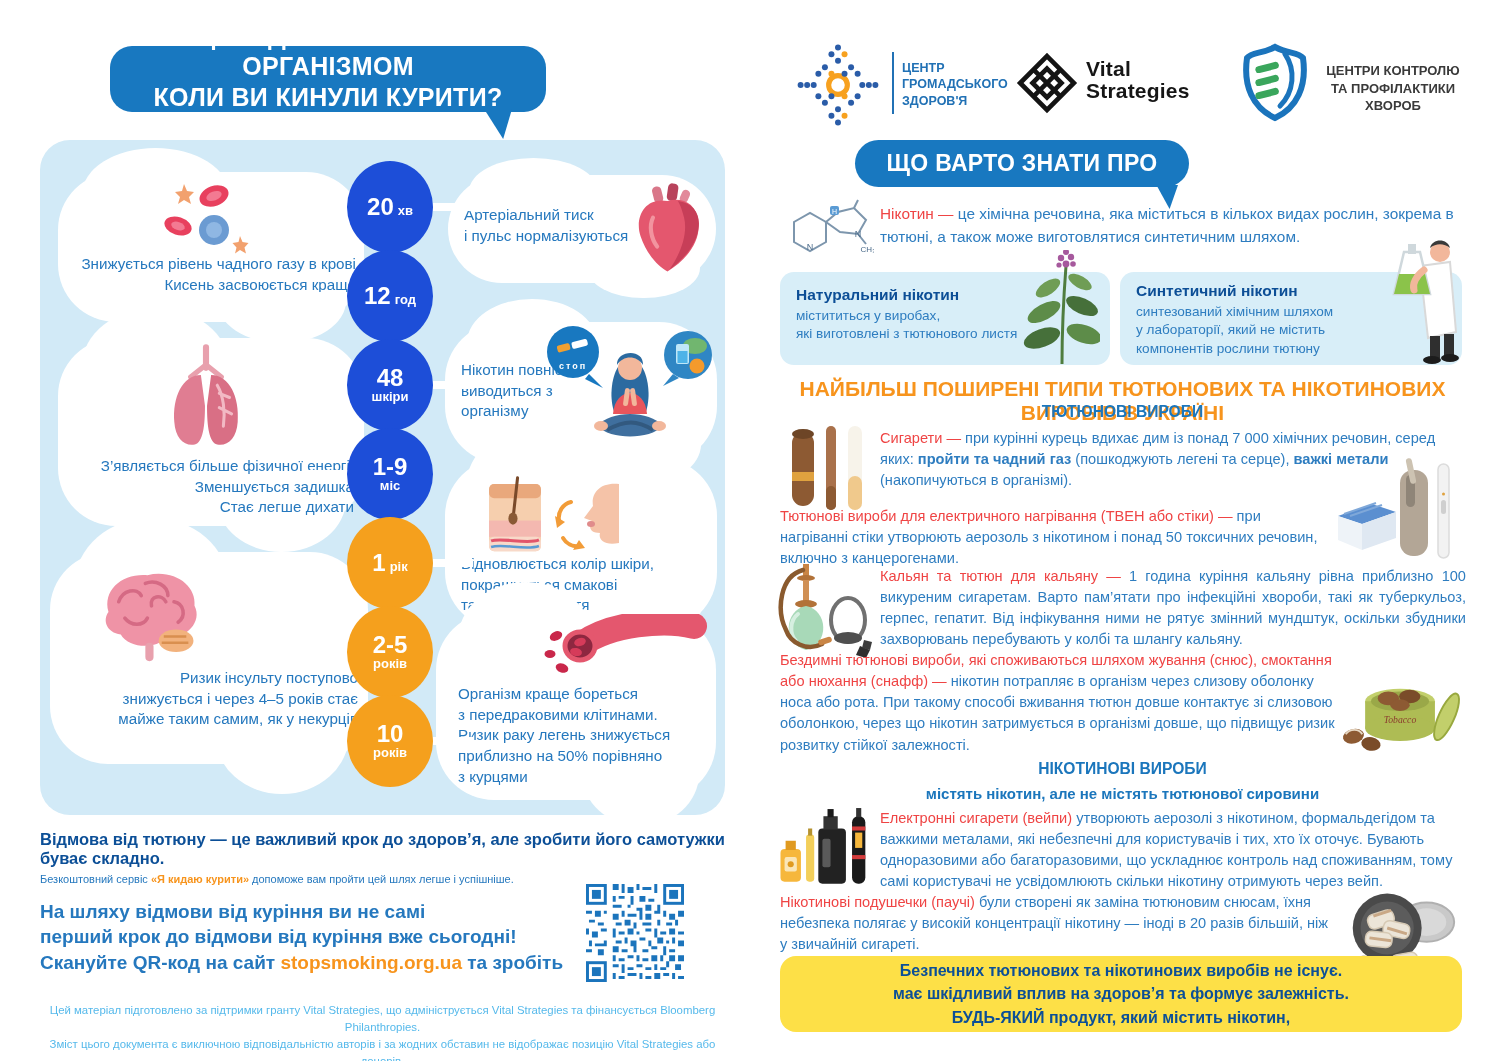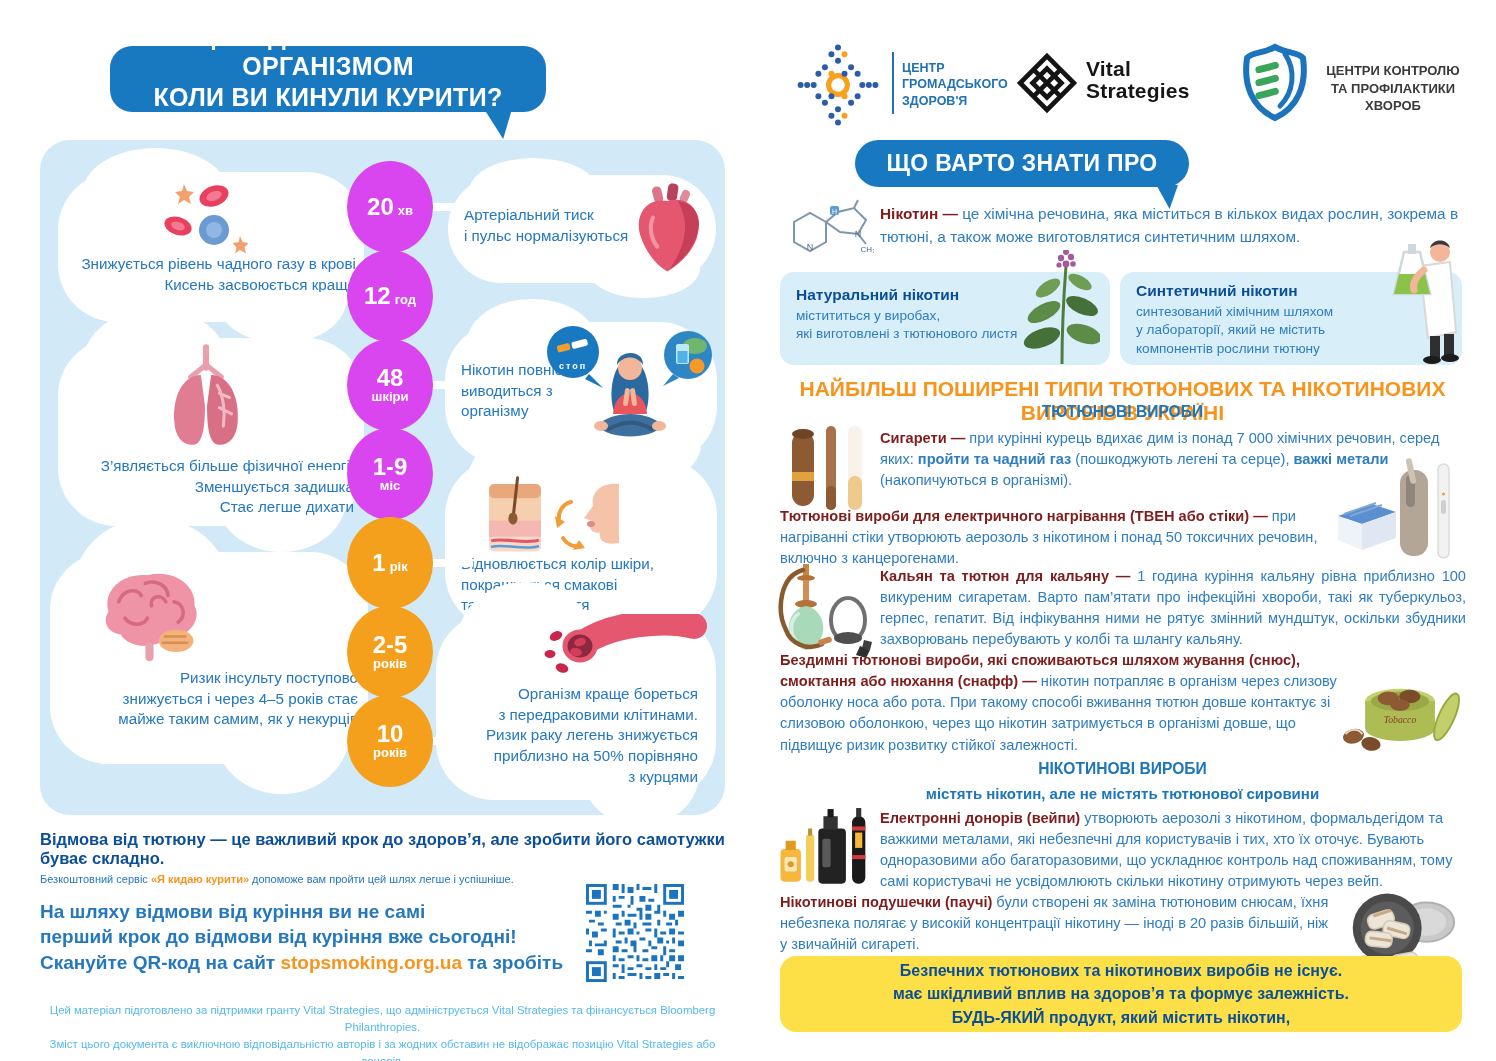--- a/index.html
+++ b/index.html
@@ -16,21 +16,21 @@
   .cloud{position:absolute;background:#fff;border-radius:58px;z-index:1;}
   .cloud:before,.cloud:after{content:"";position:absolute;background:#fff;border-radius:50%;}
   .cloud:before{width:48%;height:62%;top:-16%;left:8%;}
   .cloud:after{width:42%;height:56%;bottom:-14%;right:6%;}
   .cloud>*{position:absolute;z-index:3;}
   .ct{color:#2578be;font-size:15.2px;line-height:1.36;white-space:pre-line;}
   .tr{text-align:right;}
   .tline{position:absolute;background:#fff;z-index:2;}
   .ms{position:absolute;width:86px;height:92px;transform:translate(-50%,-50%);border-radius:50%;
       display:flex;align-items:center;justify-content:center;color:#fff;z-index:2;text-align:center;}
-  .ms.blue{background:#d946ef;}.ms.orange{background:#f5a01d;}
+  .ms.blue{background:#1d4ed8;}.ms.orange{background:#f5a01d;}
   .ms.inline{gap:4px;}
   .ms.stack{flex-direction:column;}
   .ms-v{font-size:24px;font-weight:bold;line-height:1;}
   .ms-u{font-size:13px;font-weight:bold;line-height:1.1;}
   .ms.inline .ms-u{margin-top:8px;}
   .quit1{position:absolute;left:40px;top:830px;width:690px;font-size:16.5px;font-weight:bold;color:#0c4f97;}
   .quit2{position:absolute;left:40px;top:857px;width:690px;font-size:11px;color:#2578be;margin-top:16px;}
   .qr-text{position:absolute;left:40px;top:899px;width:560px;font-size:19px;font-weight:bold;
            color:#2578be;line-height:1.34;}
   .orange-t{color:#f7941d;}
@@ -39,21 +39,21 @@
   
   .logo-text{font-weight:bold;color:#2171b5;font-size:12.5px;line-height:1.3;white-space:pre-line;}
   .logo-sep{position:absolute;width:2px;background:#2171b5;}
   .vital-text{font-size:21px;color:#161616;font-weight:bold;line-height:1.05;white-space:pre-line;letter-spacing:.2px;}
   .cdc-text{font-weight:bold;color:#3a3a3a;font-size:13px;line-height:1.35;text-align:center;white-space:pre-line;}
   .pill{position:absolute;left:855px;top:140px;width:334px;height:47px;background:#1878c0;border-radius:24px;
         color:#fff;font-weight:bold;font-size:23px;text-align:center;line-height:47px;letter-spacing:.3px;}
   .pill-tail{position:absolute;left:1148px;top:185px;width:30px;height:24px;background:#1878c0;
         clip-path:polygon(28% 0,100% 0,72% 100%);}
   .rbody{position:absolute;color:#2e7dc0;font-size:14.6px;line-height:1.45;}
-  .bd{font-weight:bold;color:#7f1d1d;margin-top:8px;}
+  .bd{font-weight:normal;color:#ef4444;margin-top:8px;}
   .bb{font-weight:bold;}
   .infobox{position:absolute;top:272px;height:93px;background:#d8eef8;border-radius:14px;}
   .ib-title{font-weight:bold;color:#0c4e96;font-size:15.5px;margin-bottom:3px;}
   .ib-text{color:#2e7dc0;font-size:13.6px;line-height:1.35;white-space:pre-line;}
   .h-orange{position:absolute;left:780px;top:377px;width:685px;text-align:center;color:#f7941d;
             font-size:21px;font-weight:bold;}
   .h-blue{position:absolute;left:780px;width:685px;text-align:center;color:#1b76bc;font-size:15.6px;font-weight:bold;}
   .warning{position:absolute;left:780px;top:956px;width:682px;height:76px;background:#fde047;border-radius:16px;
            display:flex;flex-direction:column;justify-content:center;text-align:center;
            color:#0c4f97;font-weight:bold;font-size:16px;line-height:1.45;}
@@ -173,21 +173,21 @@
       <path d="M30 40 C34 28 48 26 52 34 M56 22 C66 18 78 24 78 34 M84 40 C94 42 96 54 88 60 M36 56 C42 64 54 64 58 56 M62 44 C60 34 72 32 76 40" stroke="#d56a84" stroke-width="3.5" fill="none" stroke-linecap="round"></path>
       <ellipse cx="86" cy="78" rx="17" ry="11" fill="#f2b27d"></ellipse>
       <path d="M74 74 L96 74 M72 80 L98 80" stroke="#d98f4f" stroke-width="2.5"></path>
       <rect x="56" y="80" width="8" height="18" rx="4" fill="#e8a0ad"></rect>
     </svg>
     <div class="ct tr" style="left:10px;top:116px;width:298px;">Ризик інсульту поступово
 знижується і через 4–5 років стає
 майже таким самим, як у некурців</div>
   </div>
 
-  <div class="cloud" style="left:436px;top:612px;width:280px;height:188px;text-align:right;">
+  <div class="cloud" style="left:436px;top:612px;width:280px;height:188px;">
     <svg style="left:108px;top:2px;" width="164" height="78" viewBox="0 0 160 78">
       <path d="M148 12 C118 4 64 10 36 30" stroke="#e4576e" stroke-width="26" fill="none" stroke-linecap="round"></path>
       <ellipse cx="34" cy="32" rx="15" ry="14" fill="#8e2740" stroke="#e4576e" stroke-width="5"></ellipse>
       <ellipse cx="34" cy="28" rx="6" ry="4" fill="#d63b5a" transform="rotate(-18 34 28)"></ellipse>
       <ellipse cx="30" cy="38" rx="6" ry="4" fill="#d63b5a" transform="rotate(12 30 38)"></ellipse>
       <ellipse cx="10" cy="22" rx="6.5" ry="4.5" fill="#c9274a" transform="rotate(-24 10 22)"></ellipse>
       <ellipse cx="16" cy="54" rx="6.5" ry="4.5" fill="#c9274a" transform="rotate(20 16 54)"></ellipse>
       <ellipse cx="4" cy="40" rx="5.5" ry="4" fill="#c9274a"></ellipse>
     </svg>
     <div class="ct" style="left:22px;top:72px;width:240px;">Організм краще бореться
@@ -477,21 +477,21 @@
     <rect x="43" y="32" width="8" height="28" rx="2" fill="#5a5a5a"></rect>
     <rect x="44" y="10" width="14" height="13" fill="#333333"></rect>
     <rect x="48" y="3" width="6" height="8" fill="#1a1a1a"></rect>
     <rect x="72" y="10" width="13" height="66" rx="6" fill="#1a1a1a"></rect>
     <rect x="75" y="26" width="7" height="15" fill="#f6b73c"></rect>
     <rect x="72" y="20" width="13" height="4" fill="#d33b3b"></rect>
     <rect x="72" y="48" width="13" height="4" fill="#d33b3b"></rect>
     <rect x="76" y="2" width="5" height="9" fill="#333333"></rect>
   </svg>
   <div class="rbody" style="left:880px;top:808px;width:586px;">
-    <span class="bd">Електронні донорів (вейпи)</span><span> утворюють аерозолі з нікотином, формальдегідом та важкими металами, які небезпечні для користувачів і тих, хто їх оточує. Бувають одноразовими або багаторазовими, що ускладнює контроль над споживанням, тому самі користувачі не усвідомлюють скільки нікотину отримують через вейп.</span>
+    <span class="bd">Електронні сигарети (вейпи)</span><span> утворюють аерозолі з нікотином, формальдегідом та важкими металами, які небезпечні для користувачів і тих, хто їх оточує. Бувають одноразовими або багаторазовими, що ускладнює контроль над споживанням, тому самі користувачі не усвідомлюють скільки нікотину отримують через вейп.</span>
   </div>
 
   <div class="rbody" style="left:780px;top:892px;width:552px;">
     <span class="bd">Нікотинові подушечки (паучі)</span><span> були створені як заміна тютюновим снюсам, їхня небезпека полягає у високій концентрації нікотину — іноді в 20 разів більшій, ніж у звичайній сигареті.</span>
   </div>
   <svg class="abs" style="left:1336px;top:880px;" width="128" height="100" viewBox="0 0 130 100">
     <ellipse cx="92" cy="42" rx="28" ry="20" fill="#c9c9c9" stroke="#b0b0b0" stroke-width="2"></ellipse>
     <ellipse cx="92" cy="42" rx="20" ry="14" fill="#d9d9d9"></ellipse>
     <circle cx="52" cy="48" r="35" fill="#4a4a4a"></circle>
     <circle cx="52" cy="48" r="27" fill="#5c5c5c"></circle>

